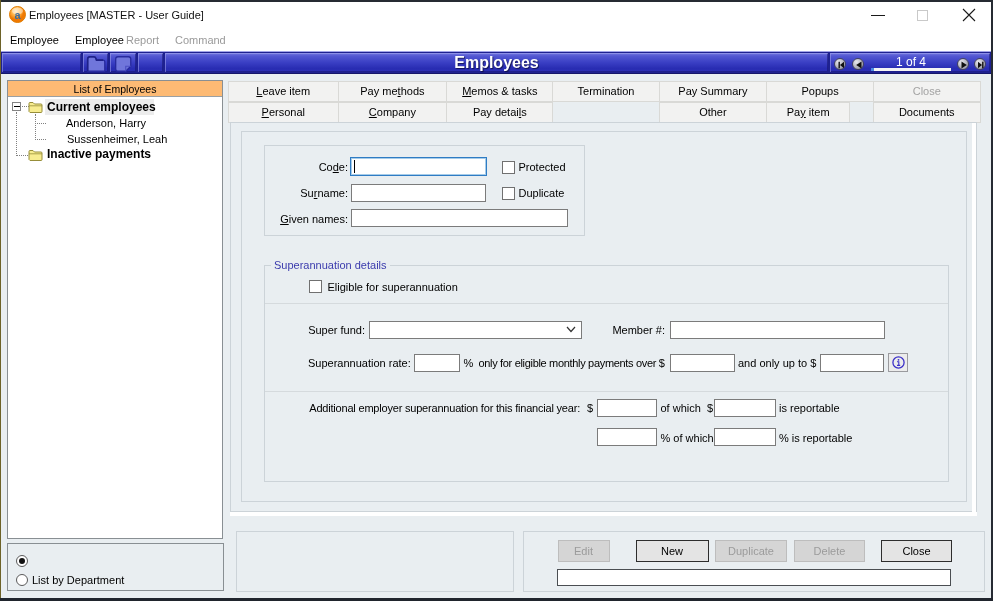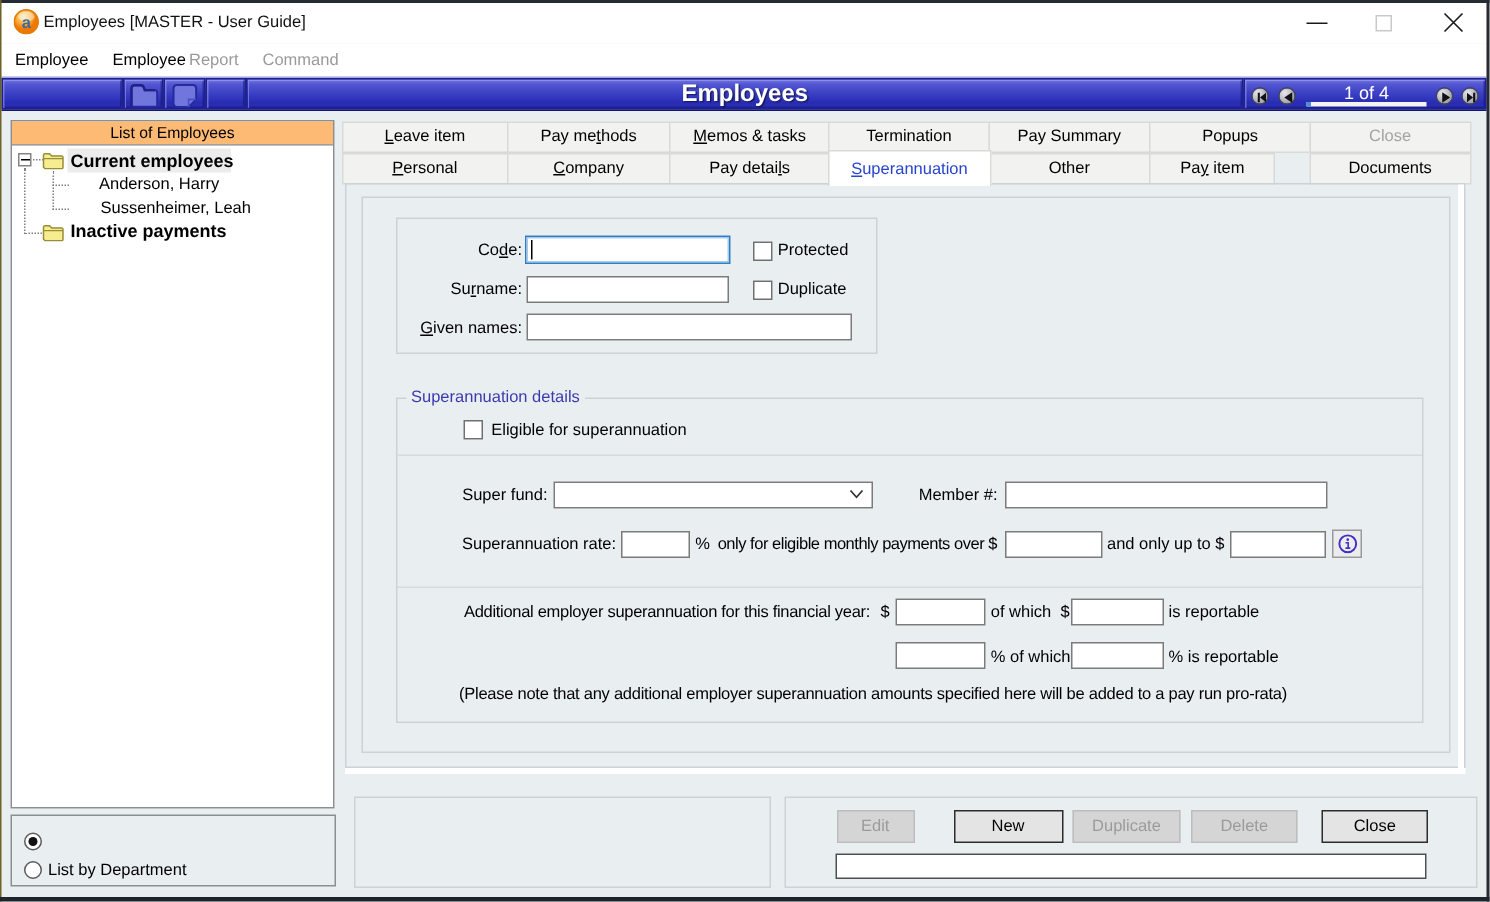--- a/index.html
+++ b/index.html
@@ -170,21 +170,20 @@
     <div class="abs tab" style="left:0px;width:110.5px"><u>L</u>eave item</div>
     <div class="abs tab" style="left:109.5px;width:109.8px">Pay me<u>t</u>hods</div>
     <div class="abs tab" style="left:218.3px;width:107px"><u>M</u>emos &amp; tasks</div>
     <div class="abs tab" style="left:324.3px;width:107.3px">Termination</div>
     <div class="abs tab" style="left:430.6px;width:108.6px">Pay Summary</div>
     <div class="abs tab" style="left:538.2px;width:107.8px">Popups</div>
     <div class="abs tab" style="left:645px;width:107.5px;color:#a3a3a3">Close</div>
     <div class="abs tab trow2" style="left:0px;width:110.5px"><u>P</u>ersonal</div>
     <div class="abs tab trow2" style="left:109.5px;width:109.8px"><u>C</u>ompany</div>
     <div class="abs tab trow2" style="left:218.3px;width:107px">Pay detai<u>l</u>s</div>
-    <div class="abs tab trow2" id="seltab" style="left:323.8px;width:109px"><u>S</u>uperannuation</div>
     <div class="abs tab trow2" style="left:430.6px;width:108.6px">Other</div>
     <div class="abs tab trow2" style="left:538.2px;width:84px">Pa<u>y</u> item</div>
     <div class="abs tab trow2" style="left:645px;width:107.5px">Documents</div>
   </div>
 
   <div class="abs panel" style="left:230px;top:122px;width:747px;height:390px"></div>
   <div class="abs" style="left:972px;top:123px;width:4px;height:392px;background:#fff"></div>
   <div class="abs" style="left:230px;top:512px;width:747px;height:4px;background:#fff"></div>
   <div class="abs panel" style="left:241px;top:131px;width:725.5px;height:371px"></div>
 
@@ -232,21 +231,20 @@
   <div class="abs lbl" style="left:297px;top:401px;width:283px;text-align:right;letter-spacing:-0.2px">Additional employer superannuation for this financial year:</div>
   <div class="abs lbl" style="left:587px;top:401px">$</div>
   <div class="abs" style="left:596.5px;top:398.5px;width:60px;height:18px;border:1px solid #7b7b7b;background:#fff"></div>
   <div class="abs lbl" style="left:660.5px;top:401px">of which&nbsp;&nbsp;$</div>
   <div class="abs" style="left:713.5px;top:398.5px;width:62px;height:18px;border:1px solid #7b7b7b;background:#fff"></div>
   <div class="abs lbl" style="left:779px;top:401px">is reportable</div>
   <div class="abs" style="left:596.5px;top:428px;width:60px;height:18px;border:1px solid #7b7b7b;background:#fff"></div>
   <div class="abs lbl" style="left:660.5px;top:430.5px">% of which</div>
   <div class="abs" style="left:713.5px;top:428px;width:62px;height:18px;border:1px solid #7b7b7b;background:#fff"></div>
   <div class="abs lbl" style="left:779px;top:430.5px">% is reportable</div>
-  <div class="abs lbl" style="left:306px;top:455.5px;letter-spacing:-0.17px">(Please note that any additional employer superannuation amounts specified here will be added to a pay run pro-rata)</div>
 
   <div class="abs panel" style="left:236px;top:530.5px;width:278px;height:61.5px"></div>
   <div class="abs panel" style="left:523px;top:530.5px;width:462px;height:61.5px"></div>
   <div class="abs btn off" style="left:557.5px;width:52px">Edit</div>
   <div class="abs btn on" style="left:635.5px;width:73px">New</div>
   <div class="abs btn off" style="left:715px;width:72px">Duplicate</div>
   <div class="abs btn off" style="left:794px;width:71px">Delete</div>
   <div class="abs btn on" style="left:881px;width:71px">Close</div>
   <div class="abs" style="left:557px;top:568.5px;width:394px;height:17.5px;background:#fff;border:1px solid #4a4e52"></div>
 </div>

